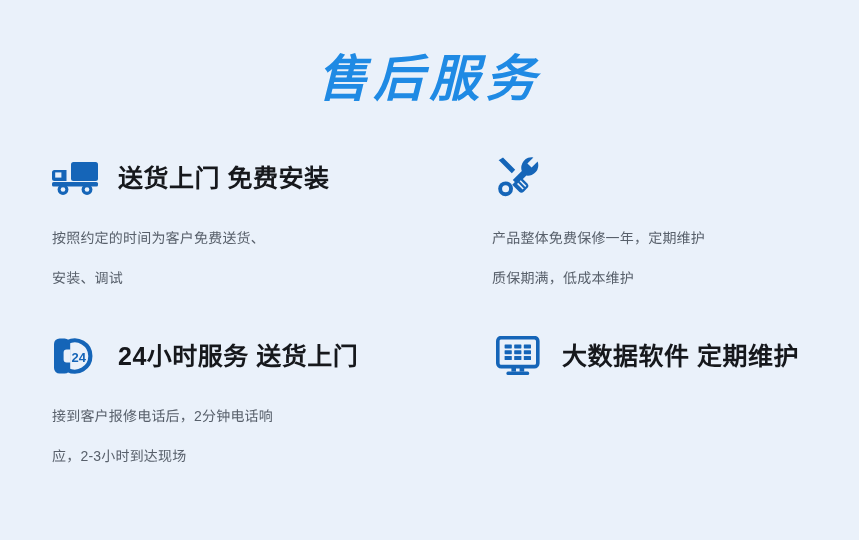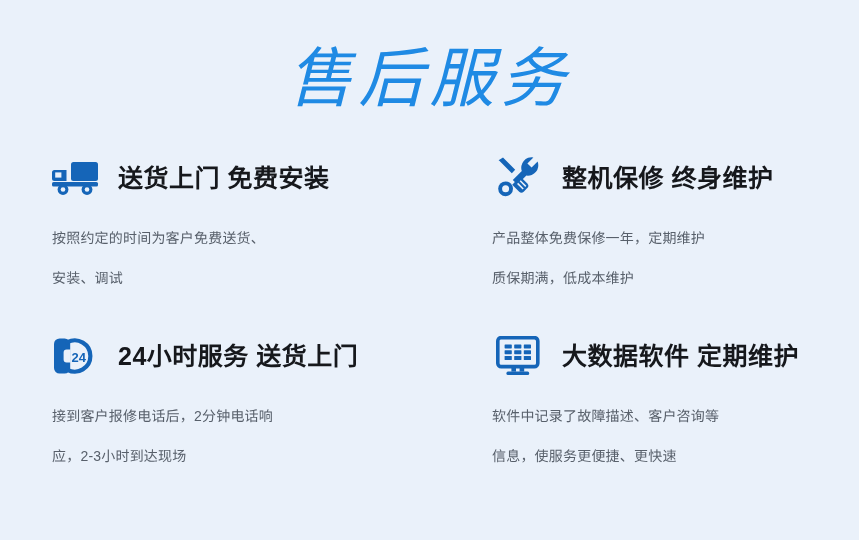--- a/index.html
+++ b/index.html
@@ -25,23 +25,23 @@
   }
 
   
   .page-title {
     position: absolute;
     top: 48px;
     left: 0;
     width: 859px;
     text-align: center;
     font-family: "DejaVu Serif", "Liberation Serif", serif;
-    font-size: 65px;
+    font-size: 50px;
     line-height: 62px;
-    font-weight: 400;
+    font-weight: 700;
     font-style: italic;
     color: #1f8ae4;
     letter-spacing: 6px;
     white-space: nowrap;
   }
 
   
   .features {
     position: absolute;
     top: 152px;
@@ -147,21 +147,20 @@
               <circle cx="9.6" cy="31.8" r="7.4"></circle>
               <circle cx="9.6" cy="31.8" r="3.5" fill="#eaf1fa"></circle>
 
               <path d="M2.6 3.2 l4.4 -2.6 12.2 12.2 -3.4 3.4 -12.2 -12.2 z"></path>
               <path d="M24.3 19.6 l7.0 7.0 a3.2 3.2 0 0 1 0 4.5 l-3.6 3.6 a3.2 3.2 0 0 1 -4.5 0 l-7.0 -7.0 z"></path>
               <path d="M21.6 26.4 l5.6 5.6" stroke="#eaf1fa" stroke-width="1.5" fill="none"></path>
               <path d="M24.2 23.8 l5.6 5.6" stroke="#eaf1fa" stroke-width="1.5" fill="none"></path>
             </g>
           </svg>
         </span>
-        <span class="feature-title">整机保修 终身维护</span>
       </div>
       <div class="feature-desc">产品整体免费保修一年，定期维护
 质保期满，低成本维护</div>
     </div>
 
     <div class="feature col-left">
       <div class="feature-head">
         <span class="feature-icon">
           <svg width="46" height="40" viewBox="0 0 46 40" aria-hidden="true">
 
@@ -200,18 +199,16 @@
             </g>
 
             <rect x="15.4" y="31.0" width="4.6" height="4.6" fill="#1565b8"></rect>
             <rect x="23.6" y="31.0" width="4.6" height="4.6" fill="#1565b8"></rect>
 
             <rect x="10.4" y="35.6" width="22.8" height="3.4" rx="1.6" fill="#1565b8"></rect>
           </svg>
         </span>
         <span class="feature-title">大数据软件 定期维护</span>
       </div>
-      <div class="feature-desc">软件中记录了故障描述、客户咨询等
-信息，使服务更便捷、更快速</div>
     </div>
 
   </div>
 </div>
 
 </body></html>

